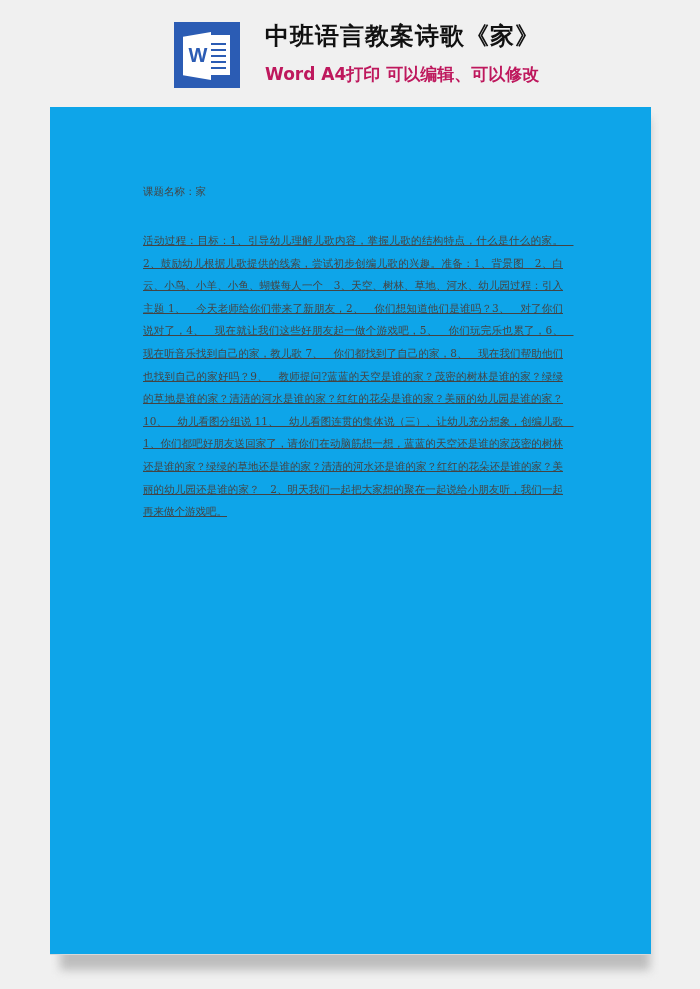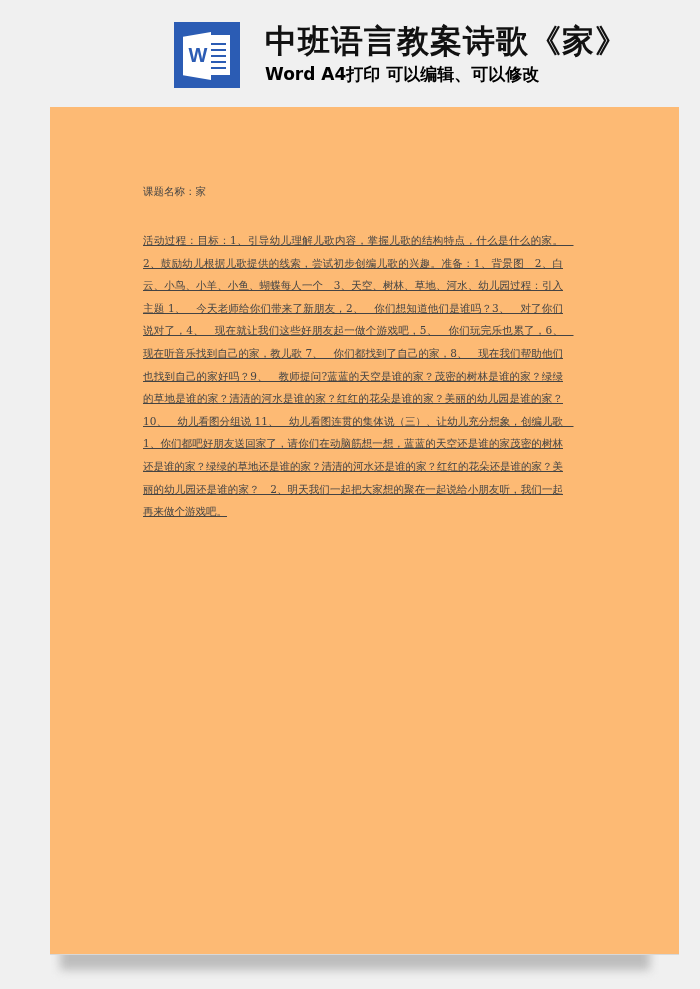--- a/index.html
+++ b/index.html
@@ -22,35 +22,35 @@
   .word-icon .doc-front {
     position:absolute; left:9px; top:10px; width:28px; height:48px; background:#fff;
     clip-path:polygon(0 10%, 100% 0, 100% 100%, 0 90%);
   }
   .word-icon .doc-front span {
     position:absolute; left:3px; top:12px; width:24px; text-align:center;
     font-family:"Liberation Sans", sans-serif; font-weight:bold; font-size:20px; color:#2b5cb4;
   }
   .title {
     position:absolute; left:265px; top:20px;
-    font-family:"DejaVu Sans", sans-serif; font-weight:bold; font-size:32px; color:#111;
+    font-family:"DejaVu Sans", sans-serif; font-weight:bold; font-size:24px; color:#111;
     letter-spacing:1px; white-space:nowrap;
   }
   .subtitle {
     position:absolute; left:265px; top:63px;
-    font-family:"DejaVu Sans", sans-serif; font-weight:bold; font-size:17px; color:#000000;
+    font-family:"DejaVu Sans", sans-serif; font-weight:bold; font-size:17px; color:#be185d;
     white-space:nowrap;
   }
   .page-shadow {
     position:absolute; left:60px; top:118px; width:590px; height:852px;
     background:#bdbdbd; filter:blur(5px);
   }
   .page {
     position:absolute; left:50px; top:107px; width:601px; height:847px;
-    background:#fdba74; border-bottom:1px solid #d8d8d8;padding-left:28px;
+    background:#0ea5e9; border-bottom:1px solid #d8d8d8;
   }
   .doc-text {
     position:absolute; left:93px; width:420px;
     font-family:"DejaVu Serif", serif; font-size:10.5px; color:#444;
   }
   .topic { top:78px; }
   .body-para { top:122px; line-height:22.6px; text-align:justify;text-decoration:underline; }
 </style>
 </head>
 <body>

